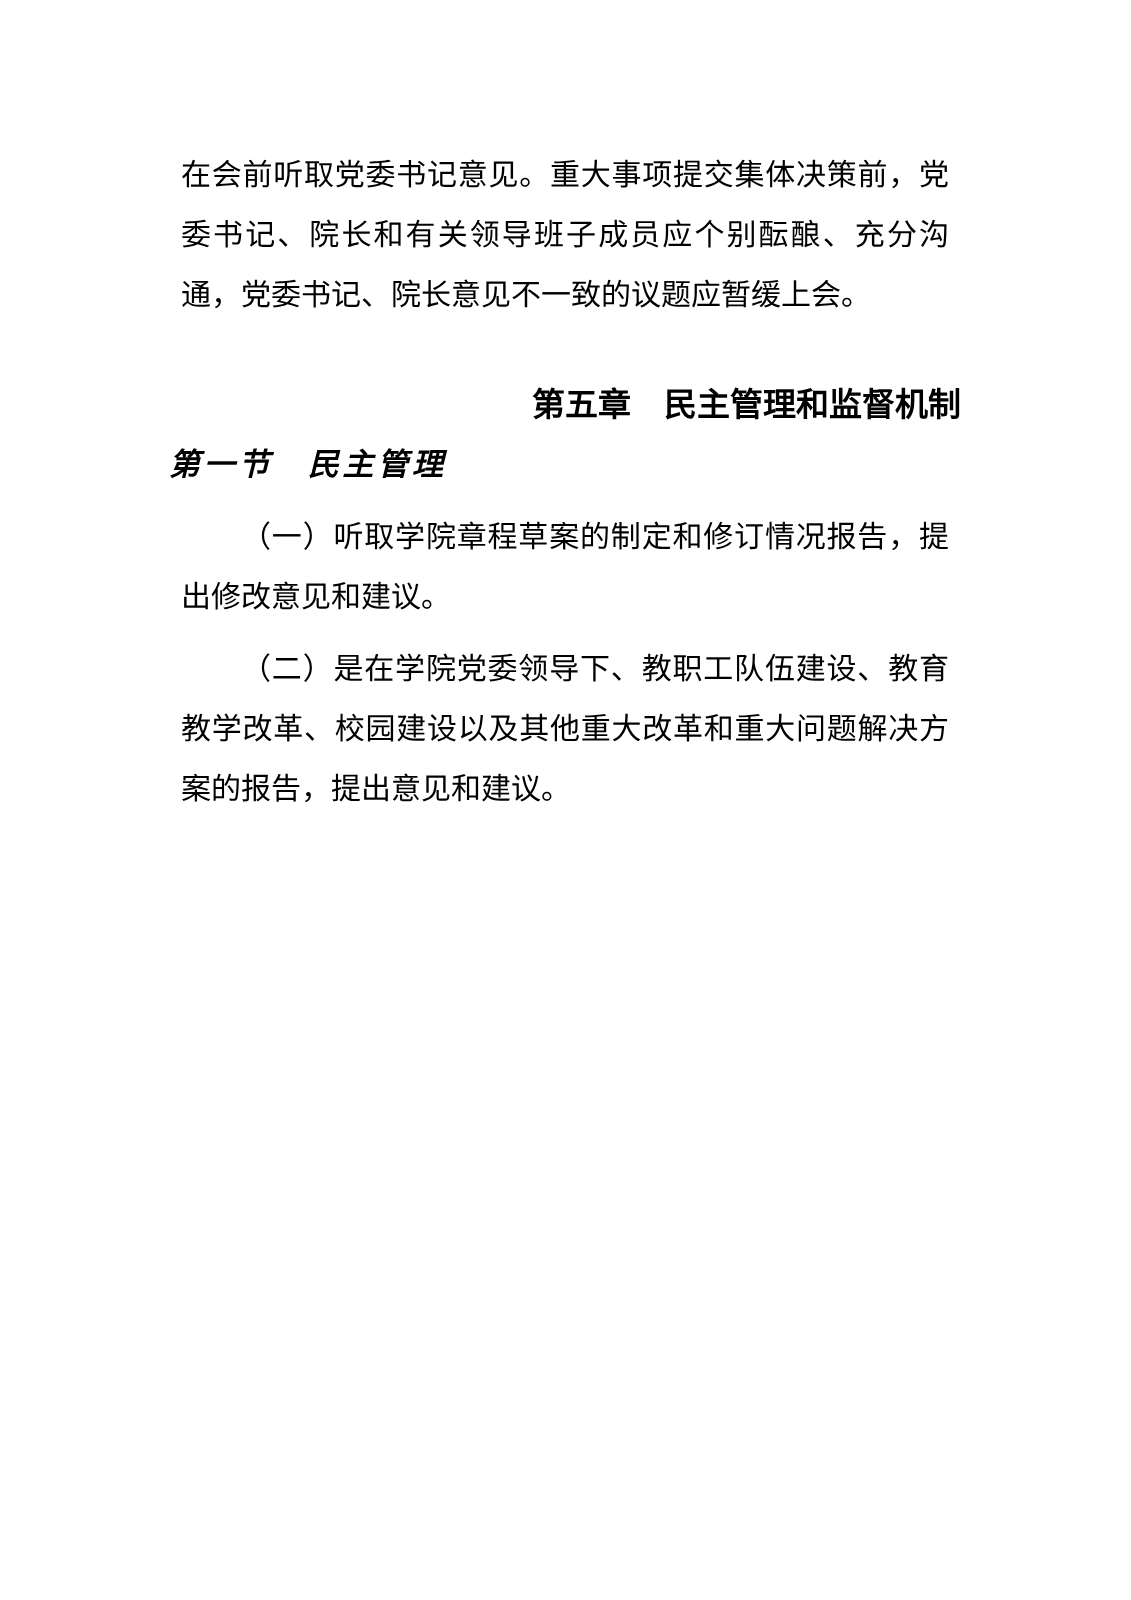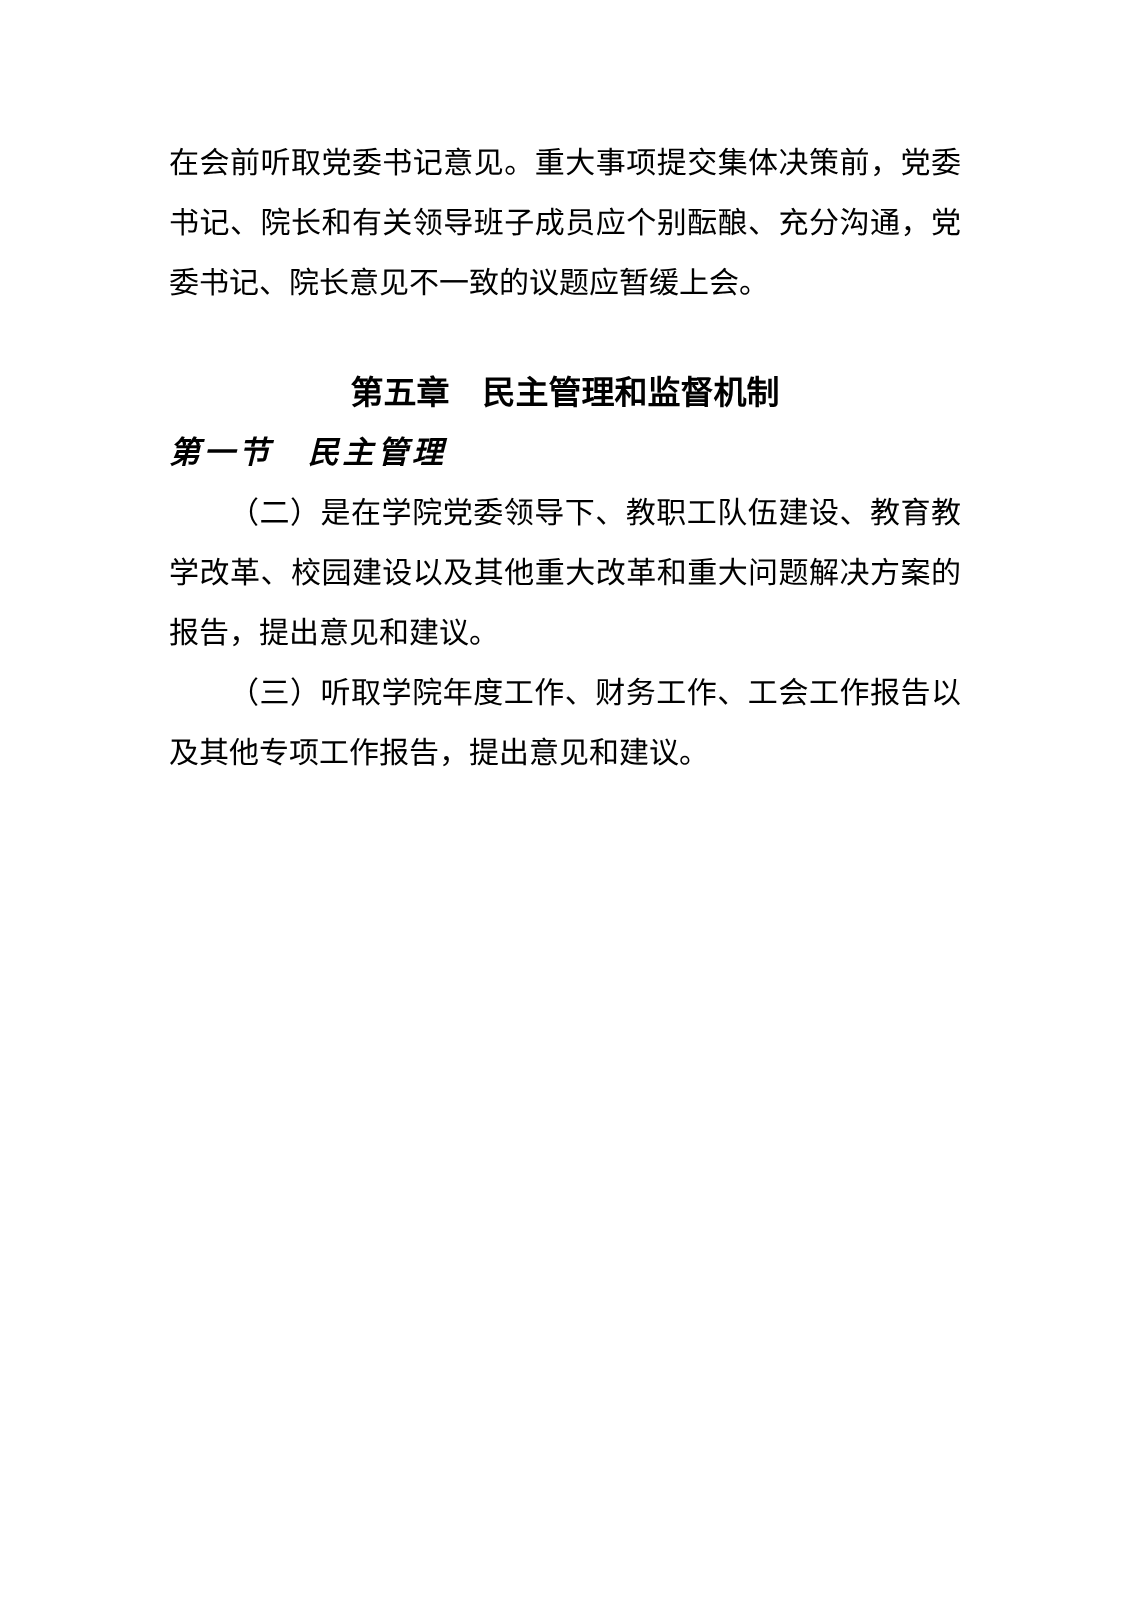--- a/index.html
+++ b/index.html
@@ -16,38 +16,38 @@
     color: #000000;
     box-sizing: border-box;
     padding: 133px 170px 0 169px;
     overflow: hidden;
     font-family: "Liberation Sans", "DejaVu Sans", sans-serif;
   }
   .content {
     width: 792px;
   }
   p.body-text {
-    margin: 0;
+    margin: 12px;
     font-size: 30px;
     line-height: 60px;
     text-align: justify;
     text-justify: inter-ideograph;
     letter-spacing: 0;
     word-break: break-all;
     overflow-wrap: break-word;
   }
   p.indent {
     text-indent: 2em;
   }
   .chapter-heading {
     margin: 50px 0 0 0;
     font-size: 33px;
     line-height: 60px;
     font-weight: bold;
-    text-align: center;
+    text-align: right;
     font-family: "Liberation Sans", "DejaVu Sans", sans-serif;
   }
   .section-heading {
     margin: 0;
     font-size: 31px;
     line-height: 60px;
     font-weight: bold;
     font-style: italic;
     letter-spacing: 0.12em;
     font-family: "Liberation Serif", "DejaVu Serif", serif;
@@ -63,20 +63,20 @@
 <div class="page">
   <div class="content">
 
     <p class="body-text">在会前听取党委书记意见。重大事项提交集体决策前，党委书记、院长和有关领导班子成员应个别酝酿、充分沟通，党委书记、院长意见不一致的议题应暂缓上会。</p>
 
     <h1 class="chapter-heading">第五章　民主管理和监督机制</h1>
 
     <h2 class="section-heading">第一节　民主管理</h2>
 
 
+    <p class="body-text indent">（一）听取学院章程草案的制定和修订情况报告，提出修改意见和建议。</p>
 
     <p class="body-text indent">（二）是在学院党委领导下、教职工队伍建设、教育教学改革、校园建设以及其他重大改革和重大问题解决方案的报告，提出意见和建议。</p>
 
-    <p class="body-text indent">（三）听取学院年度工作、财务工作、工会工作报告以及其他专项工作报告，提出意见和建议。</p>
 
 
   </div>
 </div>
 
 </body></html>

